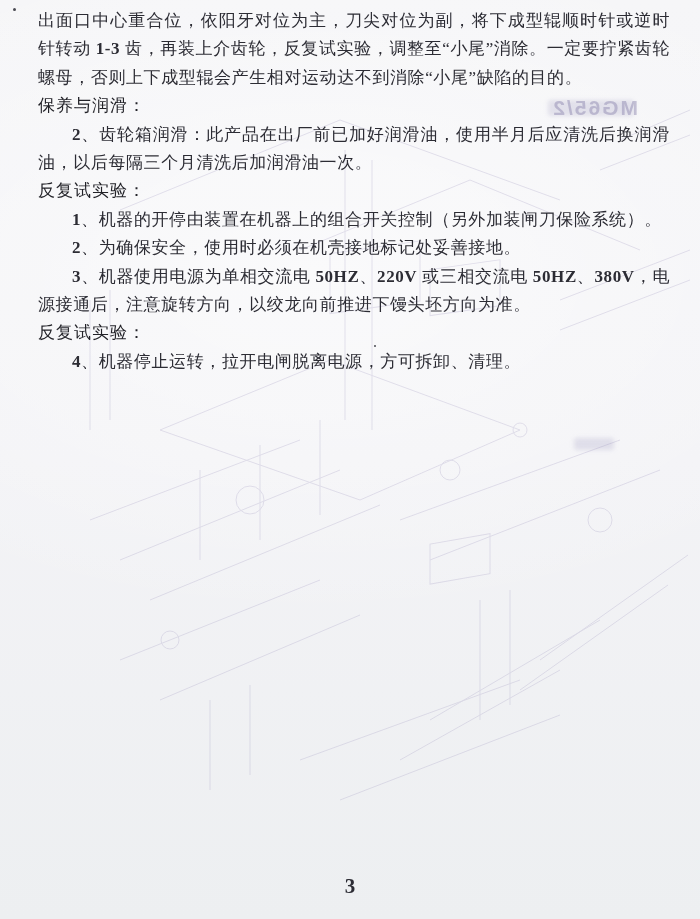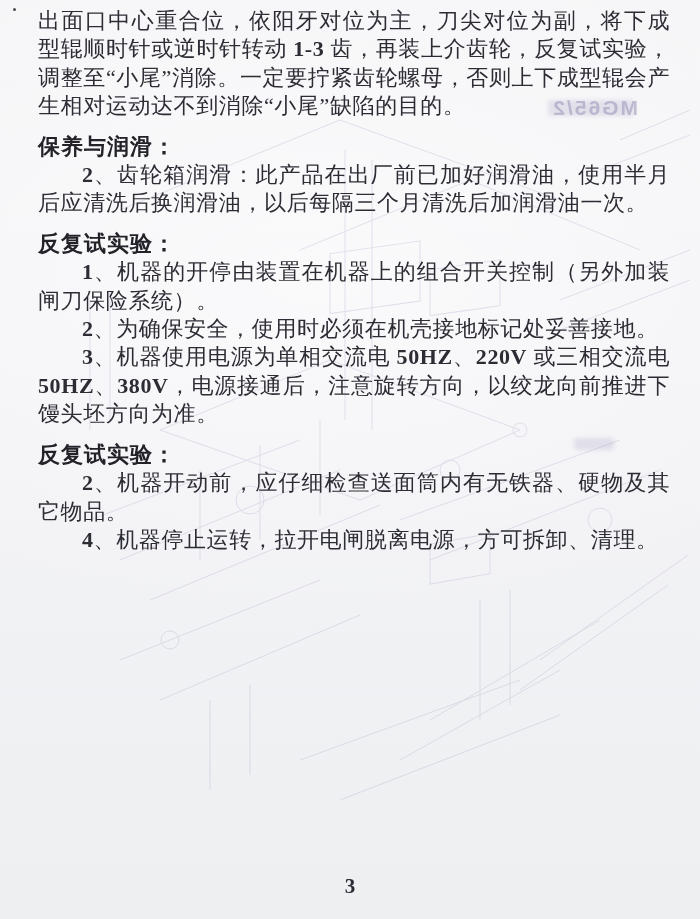--- a/index.html
+++ b/index.html
@@ -23,27 +23,27 @@
     filter:blur(.7px);
   }
   .wm-smudge{
     position:absolute;z-index:1;background:rgba(130,122,170,.18);
     filter:blur(2px);border-radius:3px;
   }
   .speck{position:absolute;z-index:3;background:#4a4a52;border-radius:50%;}
   
   .text-layer{position:absolute;left:38px;top:7px;width:632px;z-index:2;}
   .cn{
-    margin:0;font-size:22px;line-height:28.4px;letter-spacing:.6px;
+    margin:0;font-size:17px;line-height:28.4px;letter-spacing:.6px;
     text-align:justify;word-break:break-all;
   }
   .cn.item{text-indent:2em;}
   .cn.heading{
     font-family:"Liberation Sans","DejaVu Sans",sans-serif;
-    font-weight:700;color:#222228;letter-spacing:1px;margin-top:12px;
+    font-weight:400;color:#222228;letter-spacing:1px;
   }
   .cn b{font-family:"Liberation Serif","DejaVu Serif",serif;font-weight:700;}
   .page-number{
     position:absolute;left:0;top:874px;width:700px;z-index:2;
     text-align:center;font-size:21px;font-weight:700;color:#2c2c34;
     font-family:"Liberation Serif","DejaVu Serif",serif;
   }
 </style>
 </head>
 <body>
@@ -89,18 +89,17 @@
 
   <div class="text-layer">
     <p class="cn body">出面口中心重合位，依阳牙对位为主，刀尖对位为副，将下成型辊顺时针或逆时针转动 <b>1-3</b> 齿，再装上介齿轮，反复试实验，调整至“小尾”消除。一定要拧紧齿轮螺母，否则上下成型辊会产生相对运动达不到消除“小尾”缺陷的目的。</p>
     <p class="cn heading">保养与润滑：</p>
     <p class="cn item"><b>2</b>、齿轮箱润滑：此产品在出厂前已加好润滑油，使用半月后应清洗后换润滑油，以后每隔三个月清洗后加润滑油一次。</p>
     <p class="cn heading">反复试实验：</p>
     <p class="cn item"><b>1</b>、机器的开停由装置在机器上的组合开关控制（另外加装闸刀保险系统）。</p>
     <p class="cn item"><b>2</b>、为确保安全，使用时必须在机壳接地标记处妥善接地。</p>
     <p class="cn item"><b>3</b>、机器使用电源为单相交流电 <b>50HZ</b>、<b>220V</b> 或三相交流电 <b>50HZ</b>、<b>380V</b>，电源接通后，注意旋转方向，以绞龙向前推进下馒头坯方向为准。</p>
     <p class="cn heading">反复试实验：</p>
-    <p class="cn item"><b>2</b>、机器开动前，应仔细检查送面筒内有无铁器、硬物及其它物品。</p>
     <p class="cn item"><b>4</b>、机器停止运转，拉开电闸脱离电源，方可拆卸、清理。</p>
   </div>
 
   <div class="page-number">3</div>
 </div>
 
 </body></html>

